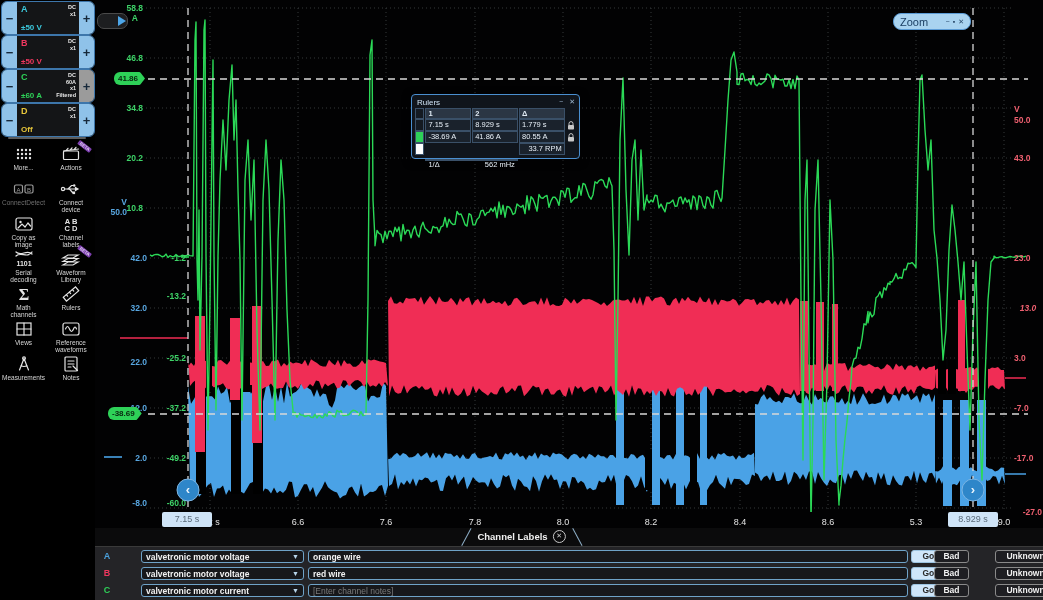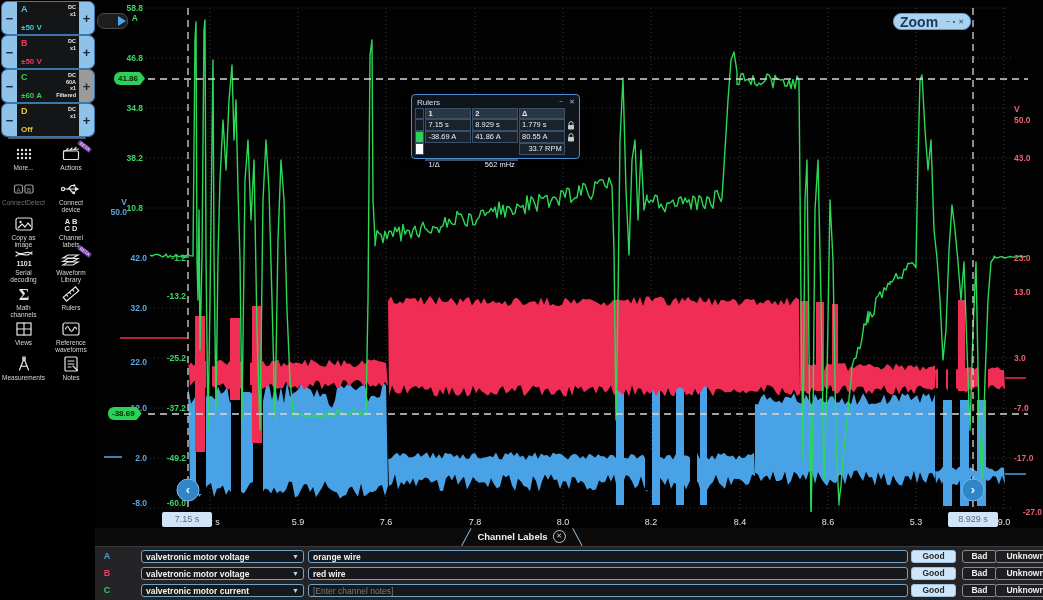--- a/index.html
+++ b/index.html
@@ -30,21 +30,21 @@
   .axlab{position:absolute;font-size:8.5px;line-height:9px;z-index:2;font-weight:bold;}
   .badge{position:absolute;z-index:3;background:#2ed158;color:#0a2510;font-size:8px;font-weight:bold;
          line-height:13px;padding:0 7px 0 4px;border-radius:6px;
          clip-path:polygon(0 0,calc(100% - 5px) 0,100% 50%,calc(100% - 5px) 100%,0 100%);}
   #trigger-pill{position:absolute;left:97px;top:13px;width:29px;height:14px;background:#1d1e20;
                 border:1px solid #4a4a4a;border-radius:7px;z-index:3;}
   #trigger-pill .tri{position:absolute;right:1px;top:2px;width:0;height:0;border-top:5px solid transparent;
                 border-bottom:5px solid transparent;border-left:8px solid #4da6e8;}
   #zoom-pill{position:absolute;left:893px;top:13px;width:64px;height:15px;background:#a9d3f0;
              border:1px solid #5b9bd5;border-radius:8px;z-index:3;display:flex;align-items:center;padding:0 6px;}
-  #zoom-pill .zt{font-size:14px;font-weight:bold;color:#173a5e;flex:1;}
+  #zoom-pill .zt{font-size:11px;font-weight:normal;color:#173a5e;flex:1;}
   #zoom-pill .zc{font-size:7px;color:#2a4a6a;margin-left:3px;cursor:pointer;line-height:7px;}
   
   #rulers-popup{position:absolute;left:411px;top:94px;width:167px;background:#10151c;border:1px solid #4a8fd0;
                 border-radius:4px;z-index:4;box-shadow:0 2px 8px rgba(0,0,0,.6);}
   #rp-title{display:flex;align-items:center;height:12px;padding:1px 4px 0 5px;}
   #rp-title .t{flex:1;font-size:8px;color:#cfe3f5;}
   #rp-title .c{font-size:7px;color:#9ab4cc;margin-left:6px;cursor:pointer;line-height:8px;}
   .rp-row{display:flex;height:12px;margin:0 3px;}
   .rp-row.hdr{height:11px;}
   .rp-cell{border:1px solid #3a5068;background:#1a222c;color:#e6eef6;font-size:7.5px;line-height:10px;
@@ -77,21 +77,21 @@
   .bdrop .dt{flex:1;font-size:8.5px;font-weight:bold;color:#f2f2f2;white-space:nowrap;overflow:hidden;}
   .bdrop .caret{font-size:7px;color:#b8d4ea;}
   .binput{position:absolute;left:308px;width:600px;height:13px;background:#17181b;border:1px solid #6fa3c8;border-radius:3px;
           box-sizing:border-box;color:#f2f2f2;font-size:8.5px;font-weight:bold;padding:0 4px;
           font-family:"Liberation Sans",sans-serif;outline:none;}
   .binput::placeholder{color:#7a7a7a;font-weight:normal;}
   .bbtn{position:absolute;height:13px;border-radius:3px;font-size:8.5px;font-weight:bold;line-height:11px;
         box-sizing:border-box;cursor:pointer;font-family:"Liberation Sans",sans-serif;padding:0;}
   .bbtn.sel{left:911px;width:45px;background:#cfe6fa;border:1px solid #9cc3e0;color:#2a2a2a;}
   .bbtn.dark{background:#1e1e22;border:1px solid #8a8a8a;color:#f0f0f0;}
-  .bbtn.bad{left:962px;width:35px;}
+  .bbtn.bad{left:934px;width:35px;}
   .bbtn.unk{left:995px;width:61px;}
 </style>
 </head>
 <body>
 
 <div id="root">
 
   <svg id="wavesvg" width="1043" height="600">
       <defs>
         <clipPath id="plotclip">
@@ -453,48 +453,48 @@
       <button class="bbtn sel">Good</button>
       <button class="bbtn dark bad">Bad</button>
       <button class="bbtn dark unk">Unknown</button>
     </div>
   </div>
 
 <div class="axlab" style="left: 83px; top: 4px; color: rgb(62, 211, 104); width: 60px; text-align: right;">58.8</div>
     <div class="axlab" style="left: 78px; top: 14px; color: rgb(62, 211, 104); width: 60px; text-align: right;">A</div>
     <div class="axlab" style="left: 83px; top: 54px; color: rgb(62, 211, 104); width: 60px; text-align: right;">46.8</div>
     <div class="axlab" style="left: 83px; top: 104px; color: rgb(62, 211, 104); width: 60px; text-align: right;">34.8</div>
-    <div class="axlab" style="left: 83px; top: 154px; color: rgb(62, 211, 104); width: 60px; text-align: right;">38.2</div>
+    <div class="axlab" style="left: 83px; top: 154px; color: rgb(62, 211, 104); width: 60px; text-align: right;">20.2</div>
     <div class="axlab" style="left: 83px; top: 204px; color: rgb(62, 211, 104); width: 60px; text-align: right;">10.8</div>
     <div class="axlab" style="left: 126px; top: 254px; color: rgb(62, 211, 104); width: 60px; text-align: right;">-1.2</div>
     <div class="axlab" style="left: 126px; top: 292px; color: rgb(62, 211, 104); width: 60px; text-align: right;">-13.2</div>
     <div class="axlab" style="left: 126px; top: 354px; color: rgb(62, 211, 104); width: 60px; text-align: right;">-25.2</div>
     <div class="axlab" style="left: 126px; top: 404px; color: rgb(62, 211, 104); width: 60px; text-align: right;">-37.2</div>
     <div class="axlab" style="left: 126px; top: 454px; color: rgb(62, 211, 104); width: 60px; text-align: right;">-49.2</div>
     <div class="axlab" style="left: 126px; top: 499px; color: rgb(62, 211, 104); width: 60px; text-align: right;">-60.0</div>
     <div class="axlab" style="left: 67px; top: 198px; color: rgb(88, 166, 224); width: 60px; text-align: right;">V</div>
     <div class="axlab" style="left: 67px; top: 208px; color: rgb(88, 166, 224); width: 60px; text-align: right;">50.0</div>
     <div class="axlab" style="left: 87px; top: 254px; color: rgb(88, 166, 224); width: 60px; text-align: right;">42.0</div>
     <div class="axlab" style="left: 87px; top: 304px; color: rgb(88, 166, 224); width: 60px; text-align: right;">32.0</div>
     <div class="axlab" style="left: 87px; top: 358px; color: rgb(88, 166, 224); width: 60px; text-align: right;">22.0</div>
     <div class="axlab" style="left: 87px; top: 404px; color: rgb(88, 166, 224); width: 60px; text-align: right;">12.0</div>
     <div class="axlab" style="left: 87px; top: 454px; color: rgb(88, 166, 224); width: 60px; text-align: right;">2.0</div>
     <div class="axlab" style="left: 87px; top: 499px; color: rgb(88, 166, 224); width: 60px; text-align: right;">-8.0</div>
     <div class="axlab" style="left: 1014px; top: 105px; color: rgb(239, 96, 112); width: 28px; text-align: left;">V</div>
     <div class="axlab" style="left: 1014px; top: 116px; color: rgb(239, 96, 112); width: 28px; text-align: left;">50.0</div>
     <div class="axlab" style="left: 1014px; top: 154px; color: rgb(239, 96, 112); width: 28px; text-align: left;">43.0</div>
     <div class="axlab" style="left: 1014px; top: 204px; color: rgb(239, 96, 112); width: 28px; text-align: left; margin-left: 40px;">33.0</div>
     <div class="axlab" style="left: 1014px; top: 254px; color: rgb(239, 96, 112); width: 28px; text-align: left;">23.0</div>
-    <div class="axlab" style="left: 1014px; top: 288px; color: rgb(239, 96, 112); width: 28px; text-align: left;">13.0</div>
+    <div class="axlab" style="left: 1014px; top: 304px; color: rgb(239, 96, 112); width: 28px; text-align: center; font-style: italic;">13.0</div>
     <div class="axlab" style="left: 1014px; top: 354px; color: rgb(239, 96, 112); width: 28px; text-align: left;">3.0</div>
     <div class="axlab" style="left: 1014px; top: 404px; color: rgb(239, 96, 112); width: 28px; text-align: left;">-7.0</div>
     <div class="axlab" style="left: 1014px; top: 454px; color: rgb(239, 96, 112); width: 28px; text-align: left;">-17.0</div>
     <div class="axlab" style="left: 1014px; top: 508px; color: rgb(239, 96, 112); width: 28px; text-align: right;">-27.0</div>
     <div class="tlab" style="left: 210px;">7.2 s</div>
-    <div class="tlab" style="left: 298px;">5.9</div>
+    <div class="tlab" style="left: 298px;">6.6</div>
     <div class="tlab" style="left: 386px;">7.6</div>
     <div class="tlab" style="left: 475px;">7.8</div>
     <div class="tlab" style="left: 563px;">8.0</div>
     <div class="tlab" style="left: 651px;">8.2</div>
     <div class="tlab" style="left: 740px;">8.4</div>
     <div class="tlab" style="left: 828px;">8.6</div>
     <div class="tlab" style="left: 916px;">5.3</div>
     <div class="tlab" style="left: 1004px;">9.0</div>
     <div class="badge" style="left: 114px; top: 72px;">41.86</div>
     <div class="badge" style="left: 108px; top: 407px;">-38.69</div>

